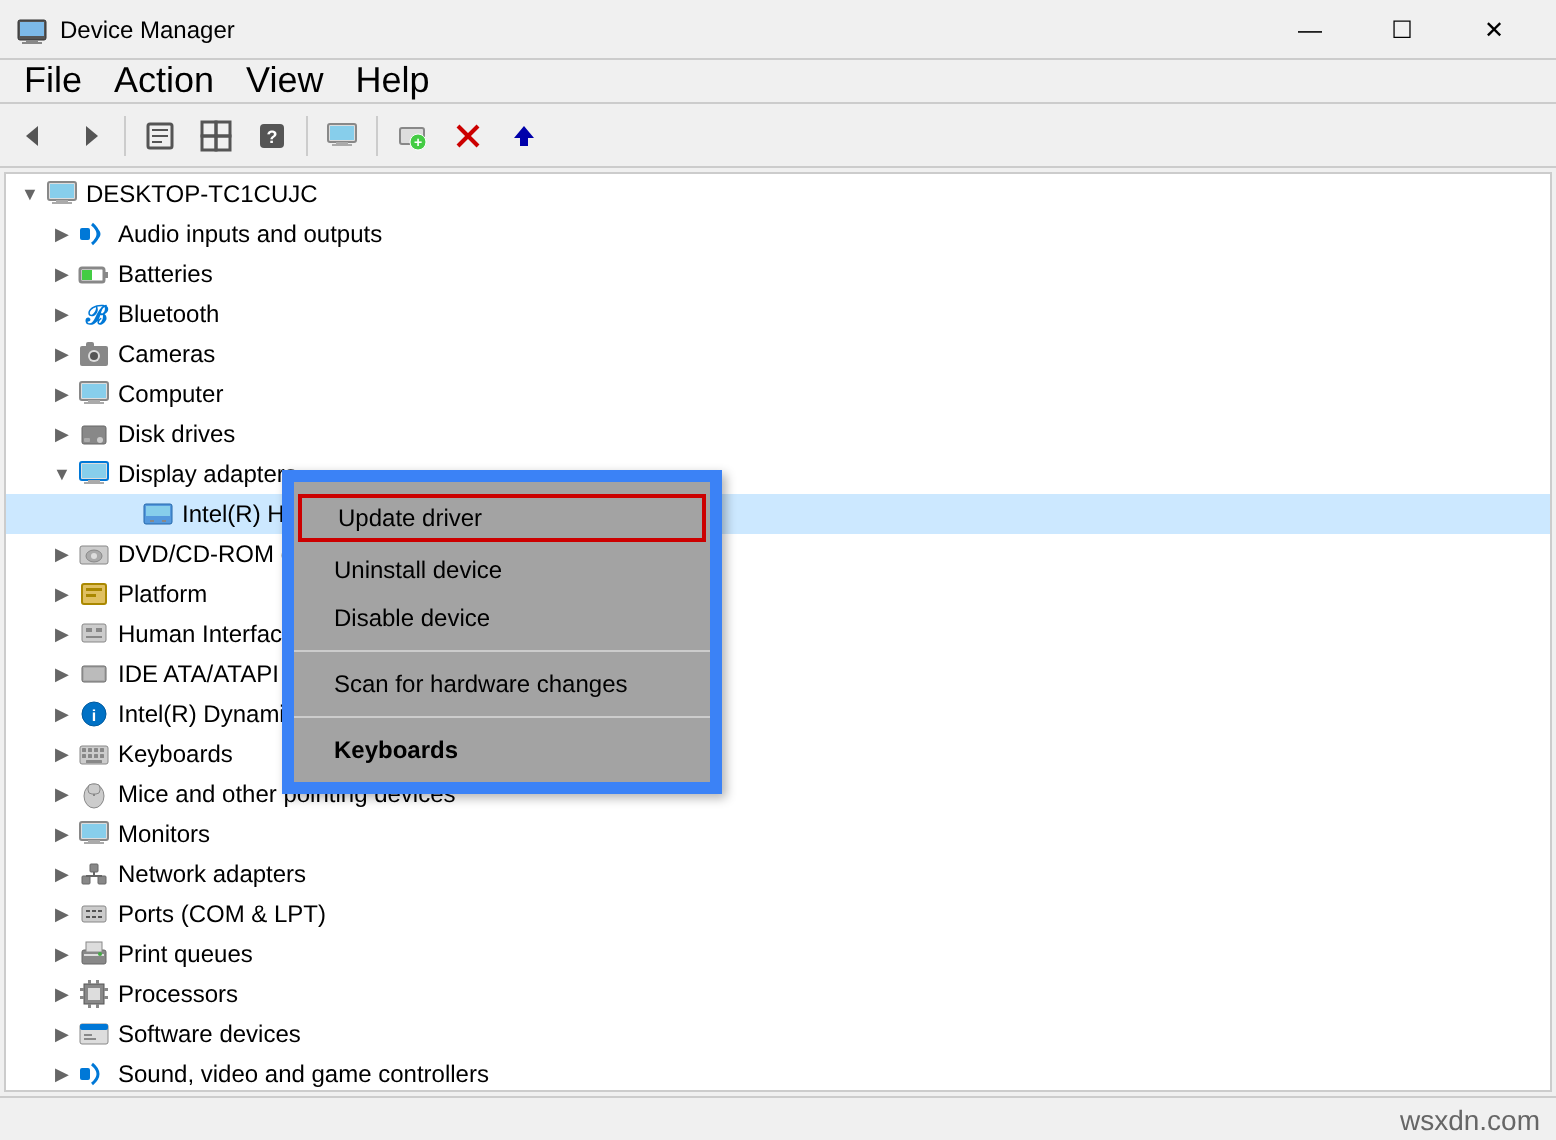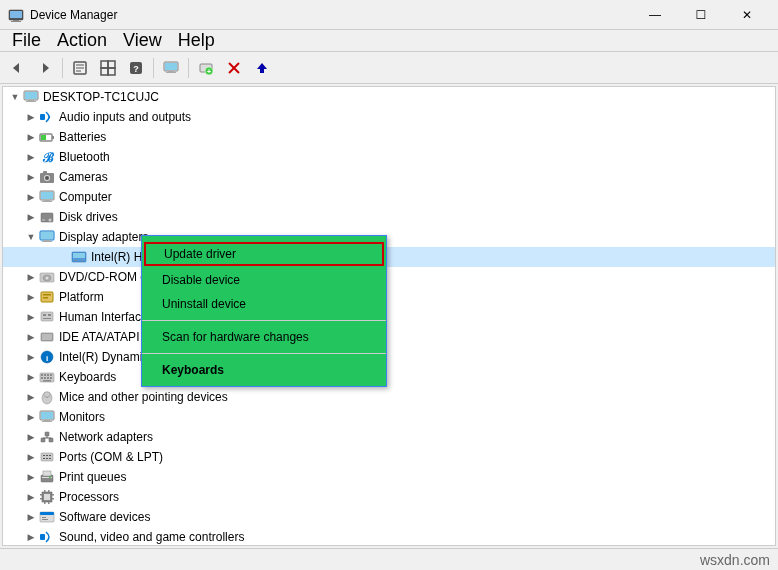--- a/index.html
+++ b/index.html
@@ -135,23 +135,23 @@
       display: flex;
       align-items: center;
       justify-content: center;
     }
 
     
     .context-menu {
       position: absolute;
       left: 138px;
       top: 148px;
-      width: 246px;
-      background: #22c55e;
-      border: 1px solid #3b82f6;
+      width: 220px;
+      background: #a3a3a3;
+      border: 6px solid #3b82f6;
       box-shadow: 2px 2px 5px rgba(0,0,0,0.3);
       z-index: 100;
       padding: 4px 0;
     }
     .context-menu-item {
       padding: 5px 20px;
       cursor: pointer;
       font-size: 12px;
       display: flex;
       align-items: center;
@@ -586,24 +586,24 @@
         </svg>
       </span>
       <span>Sound, video and game controllers</span>
     </div>
 
     <div class="context-menu">
       <div class="context-menu-item highlighted-item" style="border: 2px solid #cc0000; margin: 2px 2px;">
         <span>Update driver</span>
       </div>
       <div class="context-menu-item">
-        <span>Disable device</span>
+        <span>Uninstall device</span>
       </div>
       <div class="context-menu-item">
-        <span>Uninstall device</span>
+        <span>Disable device</span>
       </div>
       <div class="context-menu-separator"></div>
       <div class="context-menu-item">
         <span>Scan for hardware changes</span>
       </div>
       <div class="context-menu-separator"></div>
       <div class="context-menu-item bold-item">
         <span>Keyboards</span>
       </div>
     </div>

